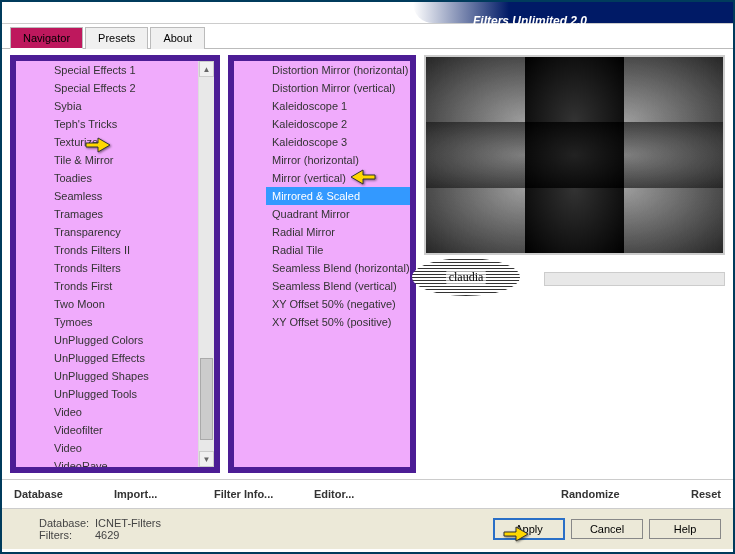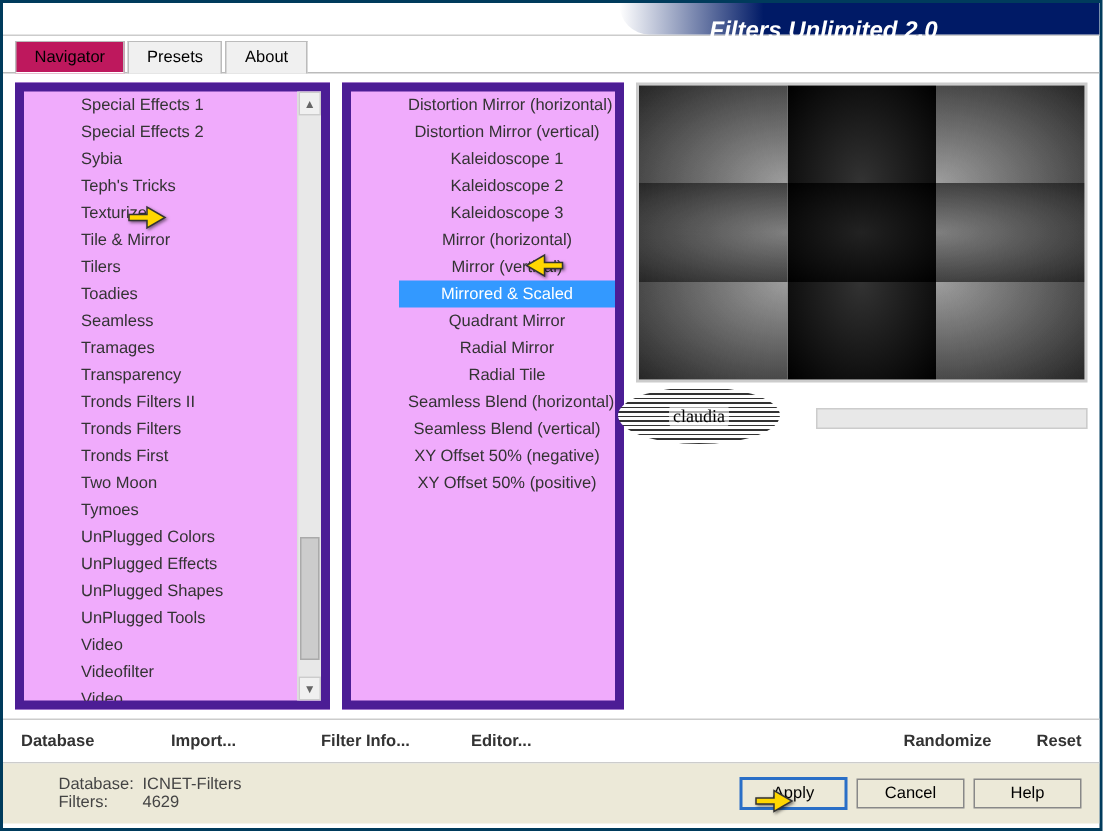--- a/index.html
+++ b/index.html
@@ -1,34 +1,34 @@
 <!DOCTYPE html>
 <html><head>
 <meta charset="utf-8">
 <style>
 * { box-sizing: border-box; margin: 0; padding: 0; font-family: Tahoma, Arial, sans-serif; font-size: 11px; }
 body { background: #fff; width: 735px; height: 554px; overflow: hidden; border: 2px solid #003b5c; position: relative; }
 .header { height: 22px; background: #fff; display: flex; justify-content: flex-end; align-items: center; border-bottom: 1px solid #ccc; }
-.header-title { background: linear-gradient(to right, #fff 0%, #001a66 30%, #001a66 100%); color: #fff; font-weight: bold; font-style: italic; font-size: 16px; padding: 16px 18px 0 60px; height: 100%; display: flex; align-items: center; width: 320px; border-radius: 0 0 0 20px; }
+.header-title { background: linear-gradient(to right, #fff 0%, #001a66 30%, #001a66 100%); color: #fff; font-weight: bold; font-style: italic; font-size: 12px; padding: 16px 18px 0 60px; height: 100%; display: flex; align-items: center; width: 320px; border-radius: 0 0 0 20px; }
 .tabs { display: flex; border-bottom: 1px solid #bbb; padding-left: 8px; margin-top: 2px; }
 .tab { padding: 4px 12px; border: 1px solid #bbb; border-bottom: none; background: #f0f0f0; cursor: pointer; margin-right: 2px; position: relative; top: 1px; }
 .tab.active { background: #be185d; border-bottom: 1px solid #fff; }
 .main { display: flex; height: 430px; padding: 6px 8px; gap: 8px; }
 .col { display: flex; flex-direction: column; }
 .listwrap { flex: 1; border: 6px solid #4c1d95; background: #f0abfc; display: flex; overflow: hidden; padding-left: 32px; }
 .list { flex: 1; overflow-y: auto; }
 .item { padding: 1px 6px; cursor: pointer; white-space: nowrap; color: #333; line-height: 16px; }
 .item.selected { color: #333; }
 .item.highlighted { background: #3399ff; color: #fff; }
 .scrollbar { width: 16px; background: #e8e8e8; display: flex; flex-direction: column; border-left: 1px solid #ddd; }
 .sb-btn { height: 16px; background: #f0f0f0; border: 1px solid #ccc; display: flex; align-items: center; justify-content: center; font-size: 8px; color: #666; }
 .sb-track { flex: 1; position: relative; }
 .sb-thumb { position: absolute; left: 1px; right: 1px; background: #ccc; border: 1px solid #aaa; }
 .col1 { width: 210px; }
-.col2 { width: 188px; text-align: center; }
+.col2 { width: 188px; }
 .col3 { flex: 1; }
 .preview { border: 2px solid #ccc; height: 200px; margin-bottom: 8px; background: #fff; display: grid; grid-template-columns: 1fr 1fr 1fr; grid-template-rows: 1fr 1fr 1fr; }
 .preview div { background: radial-gradient(ellipse at center, #888, #000); }
 .preview .c1 { background: radial-gradient(ellipse at bottom right, #444, #000); }
 .preview .c2 { background: radial-gradient(ellipse at bottom, #333, #000); }
 .preview .c3 { background: radial-gradient(ellipse at bottom left, #444, #000); }
 .preview .c4 { background: radial-gradient(ellipse at right, #333, #000); }
 .preview .c5 { background: radial-gradient(ellipse at center, #222, #000); }
 .preview .c6 { background: radial-gradient(ellipse at left, #333, #000); }
 .preview .c7 { background: radial-gradient(ellipse at top right, #444, #000); }
@@ -68,21 +68,20 @@
 <div class="main">
   <div class="col col1">
     <div class="listwrap">
       <div class="list" id="catlist">
           <div class="item">Special Effects 1</div>
           <div class="item">Special Effects 2</div>
           <div class="item">Sybia</div>
           <div class="item">Teph's Tricks</div>
           <div class="item">Texturize</div>
           <div class="item selected">Tile &amp; Mirror</div>
-          <div class="item">Tilers</div>
           <div class="item">Toadies</div>
           <div class="item">Seamless</div>
           <div class="item">Tramages</div>
           <div class="item">Transparency</div>
           <div class="item">Tronds Filters II</div>
           <div class="item">Tronds Filters</div>
           <div class="item">Tronds First</div>
           <div class="item">Two Moon</div>
           <div class="item">Tymoes</div>
           <div class="item">UnPlugged Colors</div>
@@ -143,21 +142,21 @@
       <div class="slider"></div>
     </div>
   </div>
 </div>
 
 <div class="toolbar">
   <div class="tbtn">Database</div>
   <div class="tbtn">Import...</div>
   <div class="tbtn">Filter Info...</div>
   <div class="tbtn">Editor...</div>
-  <div class="tbtn right" style="text-align:right;">Randomize</div>
+  <div class="tbtn right" style="text-align:left;">Randomize</div>
   <div class="tbtn" style="width:60px; text-align:right;">Reset</div>
 </div>
 
 <div class="footer">
   <div class="info">
     <div class="info-row">
       <span class="info-label">Database:</span>
       <span>ICNET-Filters</span>
     </div>
     <div class="info-row">

